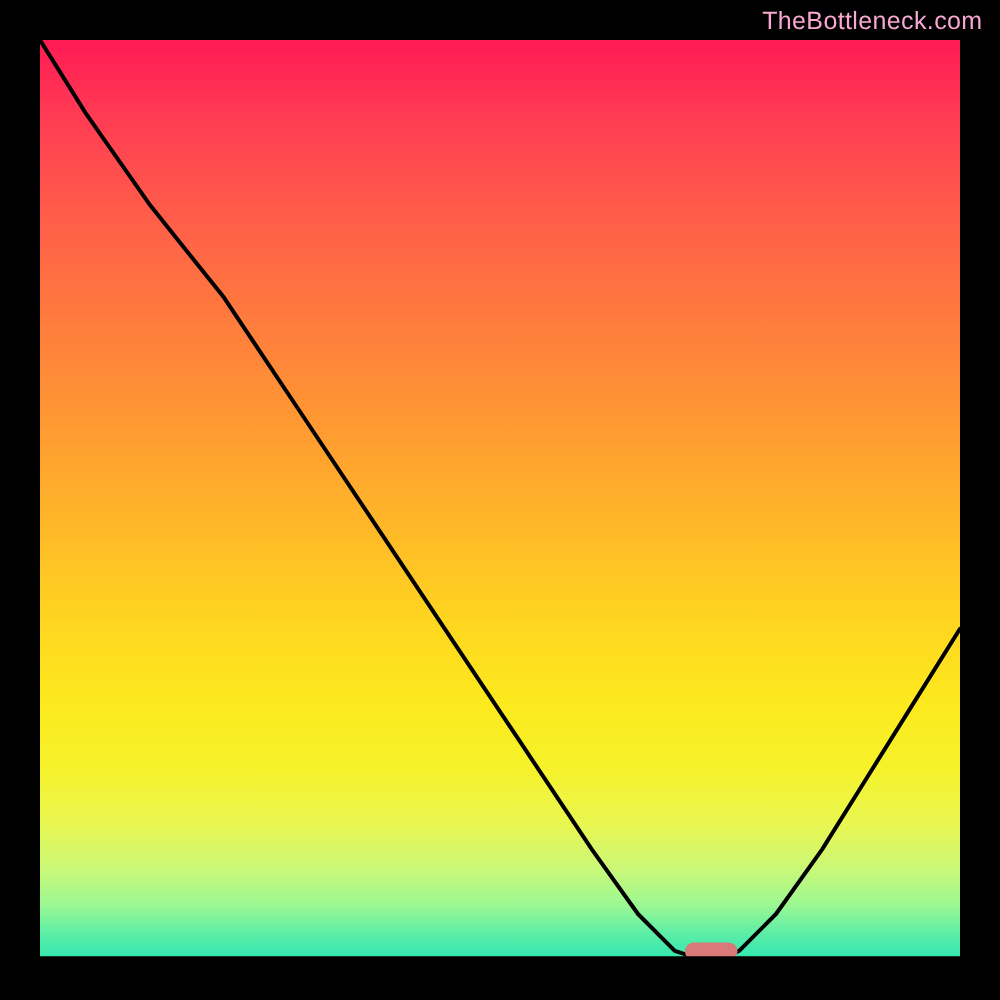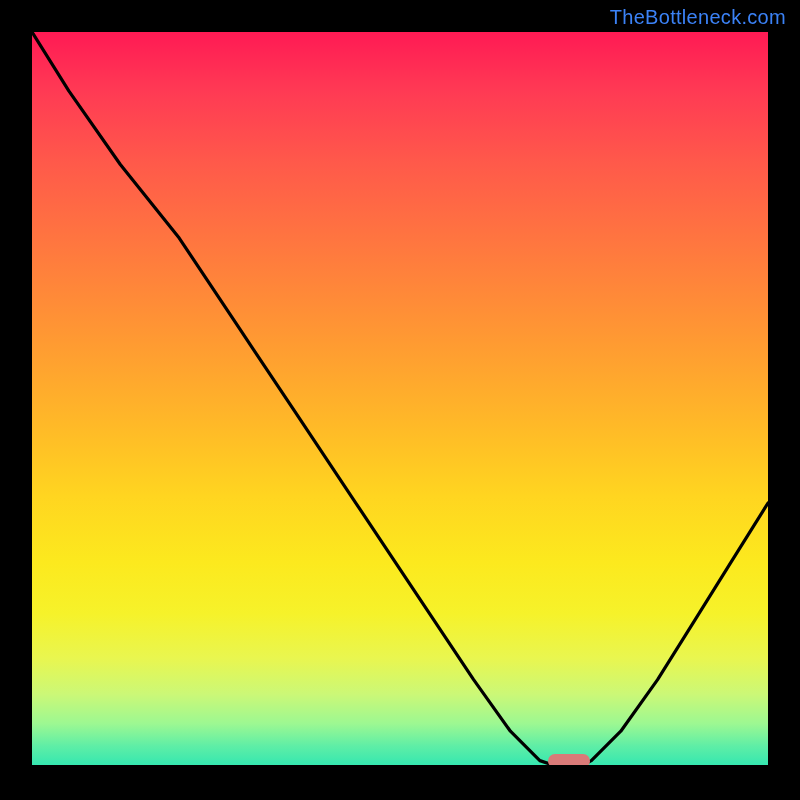--- a/index.html
+++ b/index.html
@@ -44,21 +44,21 @@
     left: 32px;
     bottom: 32px;
     width: 736px;
     height: 3px;
     background: #000;
   }
   .watermark {
     position: absolute;
     top: 6px;
     right: 14px;
-    color: #3b82f6;
+    color: #f9a8d4;
     font-size: 20px;
     font-weight: 500;
     letter-spacing: 0.3px;
   }
   .curve-svg {
     position: absolute;
     left: 32px;
     top: 32px;
     width: 736px;
     height: 736px;

